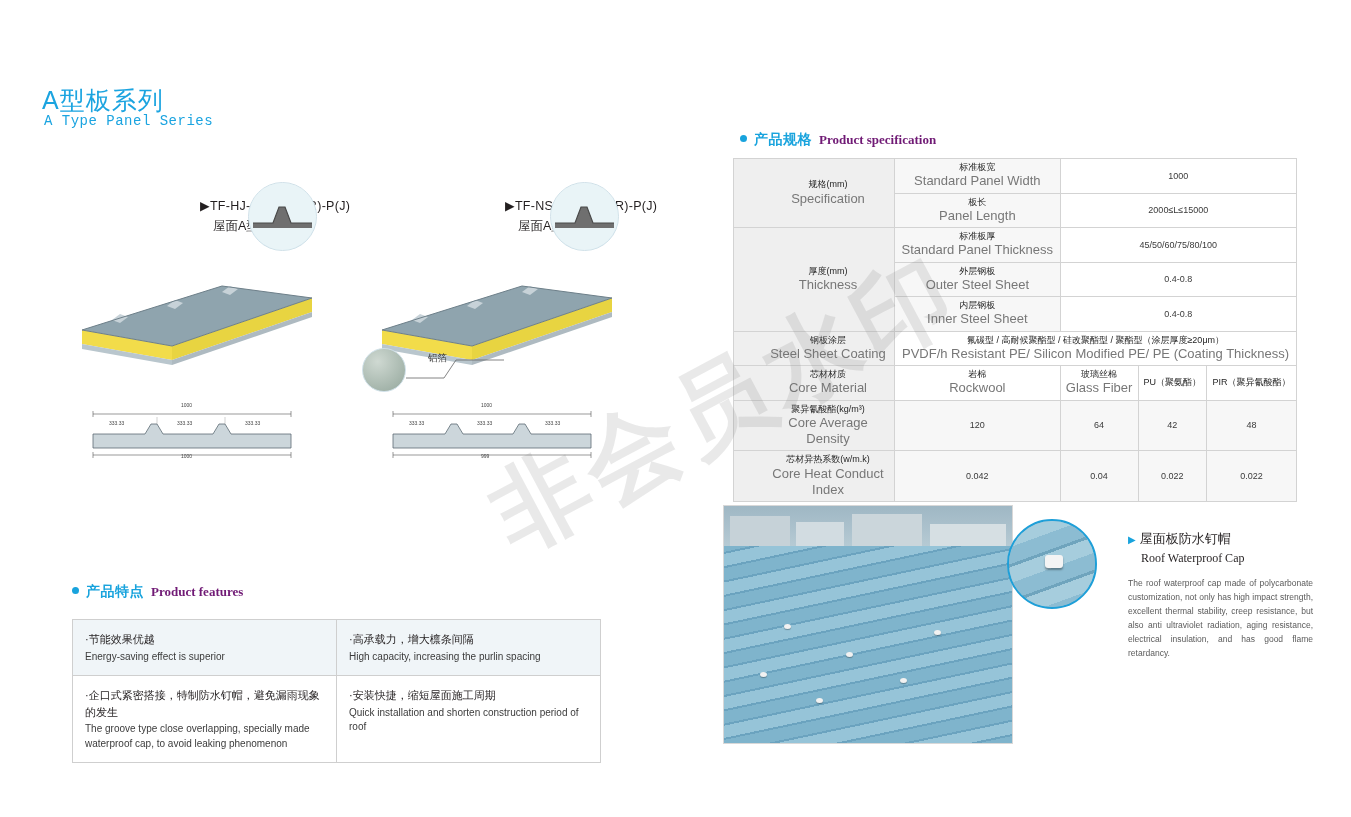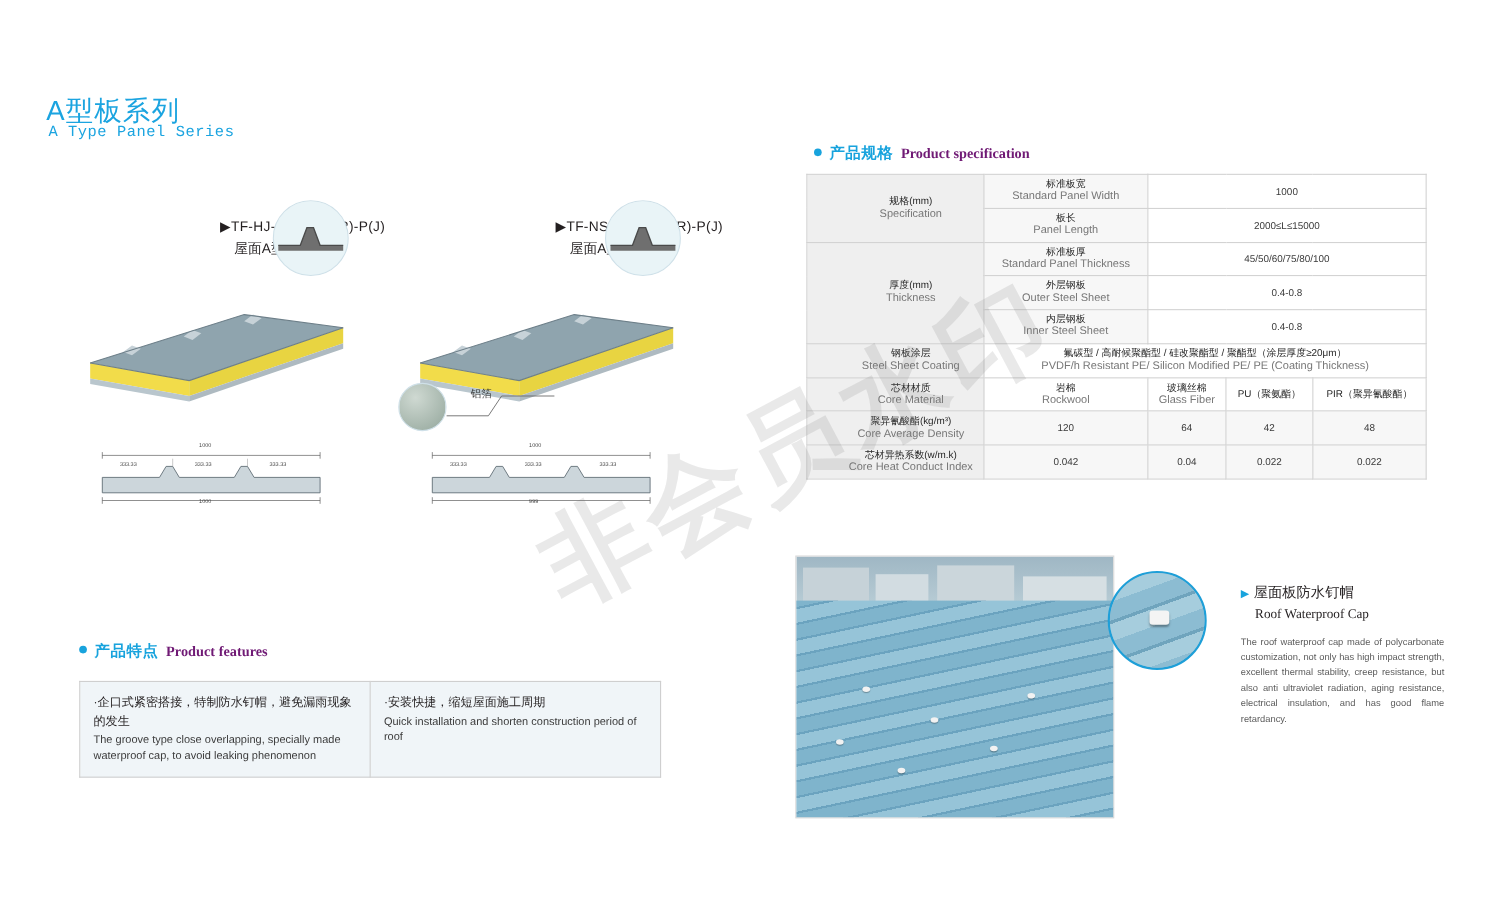--- a/index.html
+++ b/index.html
@@ -48,21 +48,21 @@
     background:linear-gradient(180deg,#e6f3f7 0%,#cfe6ef 100%);
     border:1px solid #cfe0e8;}
 
   
   .spec{position:absolute;left:733px;top:158px;width:564px;border-collapse:collapse;
     font-size:8.5px;color:#3a3a3a;}
   .spec td{border:1px solid #d3d3d3;padding:3px 4px;text-align:center;vertical-align:middle;}
   .spec .lbl{background:#efefef;width:124px;text-align:center;padding-left:32px;}
   .spec .sub{background:#f7f7f7;}
   .spec .cn{font-size:9px;color:#262626;display:block;line-height:1.25;}
-  .spec .en{font-size:10px;color:#777;display:block;line-height:1.25;}
+  .spec .en{font-size:13px;color:#777;display:block;line-height:1.25;}
   .spec .val{font-size:9px;color:#3a3a3a;}
 
   
   .feat{position:absolute;left:72px;top:619px;width:529px;border-collapse:collapse;}
   .feat td{border:1px solid #cfcfcf;padding:11px 12px;vertical-align:top;width:50%;}
   .feat .fcn{font-size:11px;color:#231f20;line-height:1.5;}
   .feat .fen{font-size:10px;color:#3b3b3b;line-height:1.45;margin-top:2px;}
   .feat tr:first-child td{background:#f0f5f8;}
 
   
@@ -309,20 +309,30 @@
     </table>
 
   <div class="sec-head" style="left:72px;top:583px;">
     <span class="sec-dot"></span>
     <span class="sec-cn">产品特点</span>
     <span class="sec-en">Product features</span>
   </div>
 
   <table class="feat">
     <tbody>
+        <tr>
+      <td>
+        <div class="fcn">·节能效果优越</div>
+        <div class="fen">Energy-saving effect is superior</div>
+      </td>
+      <td>
+        <div class="fcn">·高承载力，增大檩条间隔</div>
+        <div class="fen">High capacity, increasing the purlin spacing</div>
+      </td>
+    </tr>
     <tr>
       <td>
         <div class="fcn">·企口式紧密搭接，特制防水钉帽，避免漏雨现象的发生</div>
         <div class="fen">The groove type close overlapping, specially made waterproof cap, to avoid leaking phenomenon</div>
       </td>
       <td>
         <div class="fcn">·安装快捷，缩短屋面施工周期</div>
         <div class="fen">Quick installation and shorten construction period of roof</div>
       </td>
     </tr>

